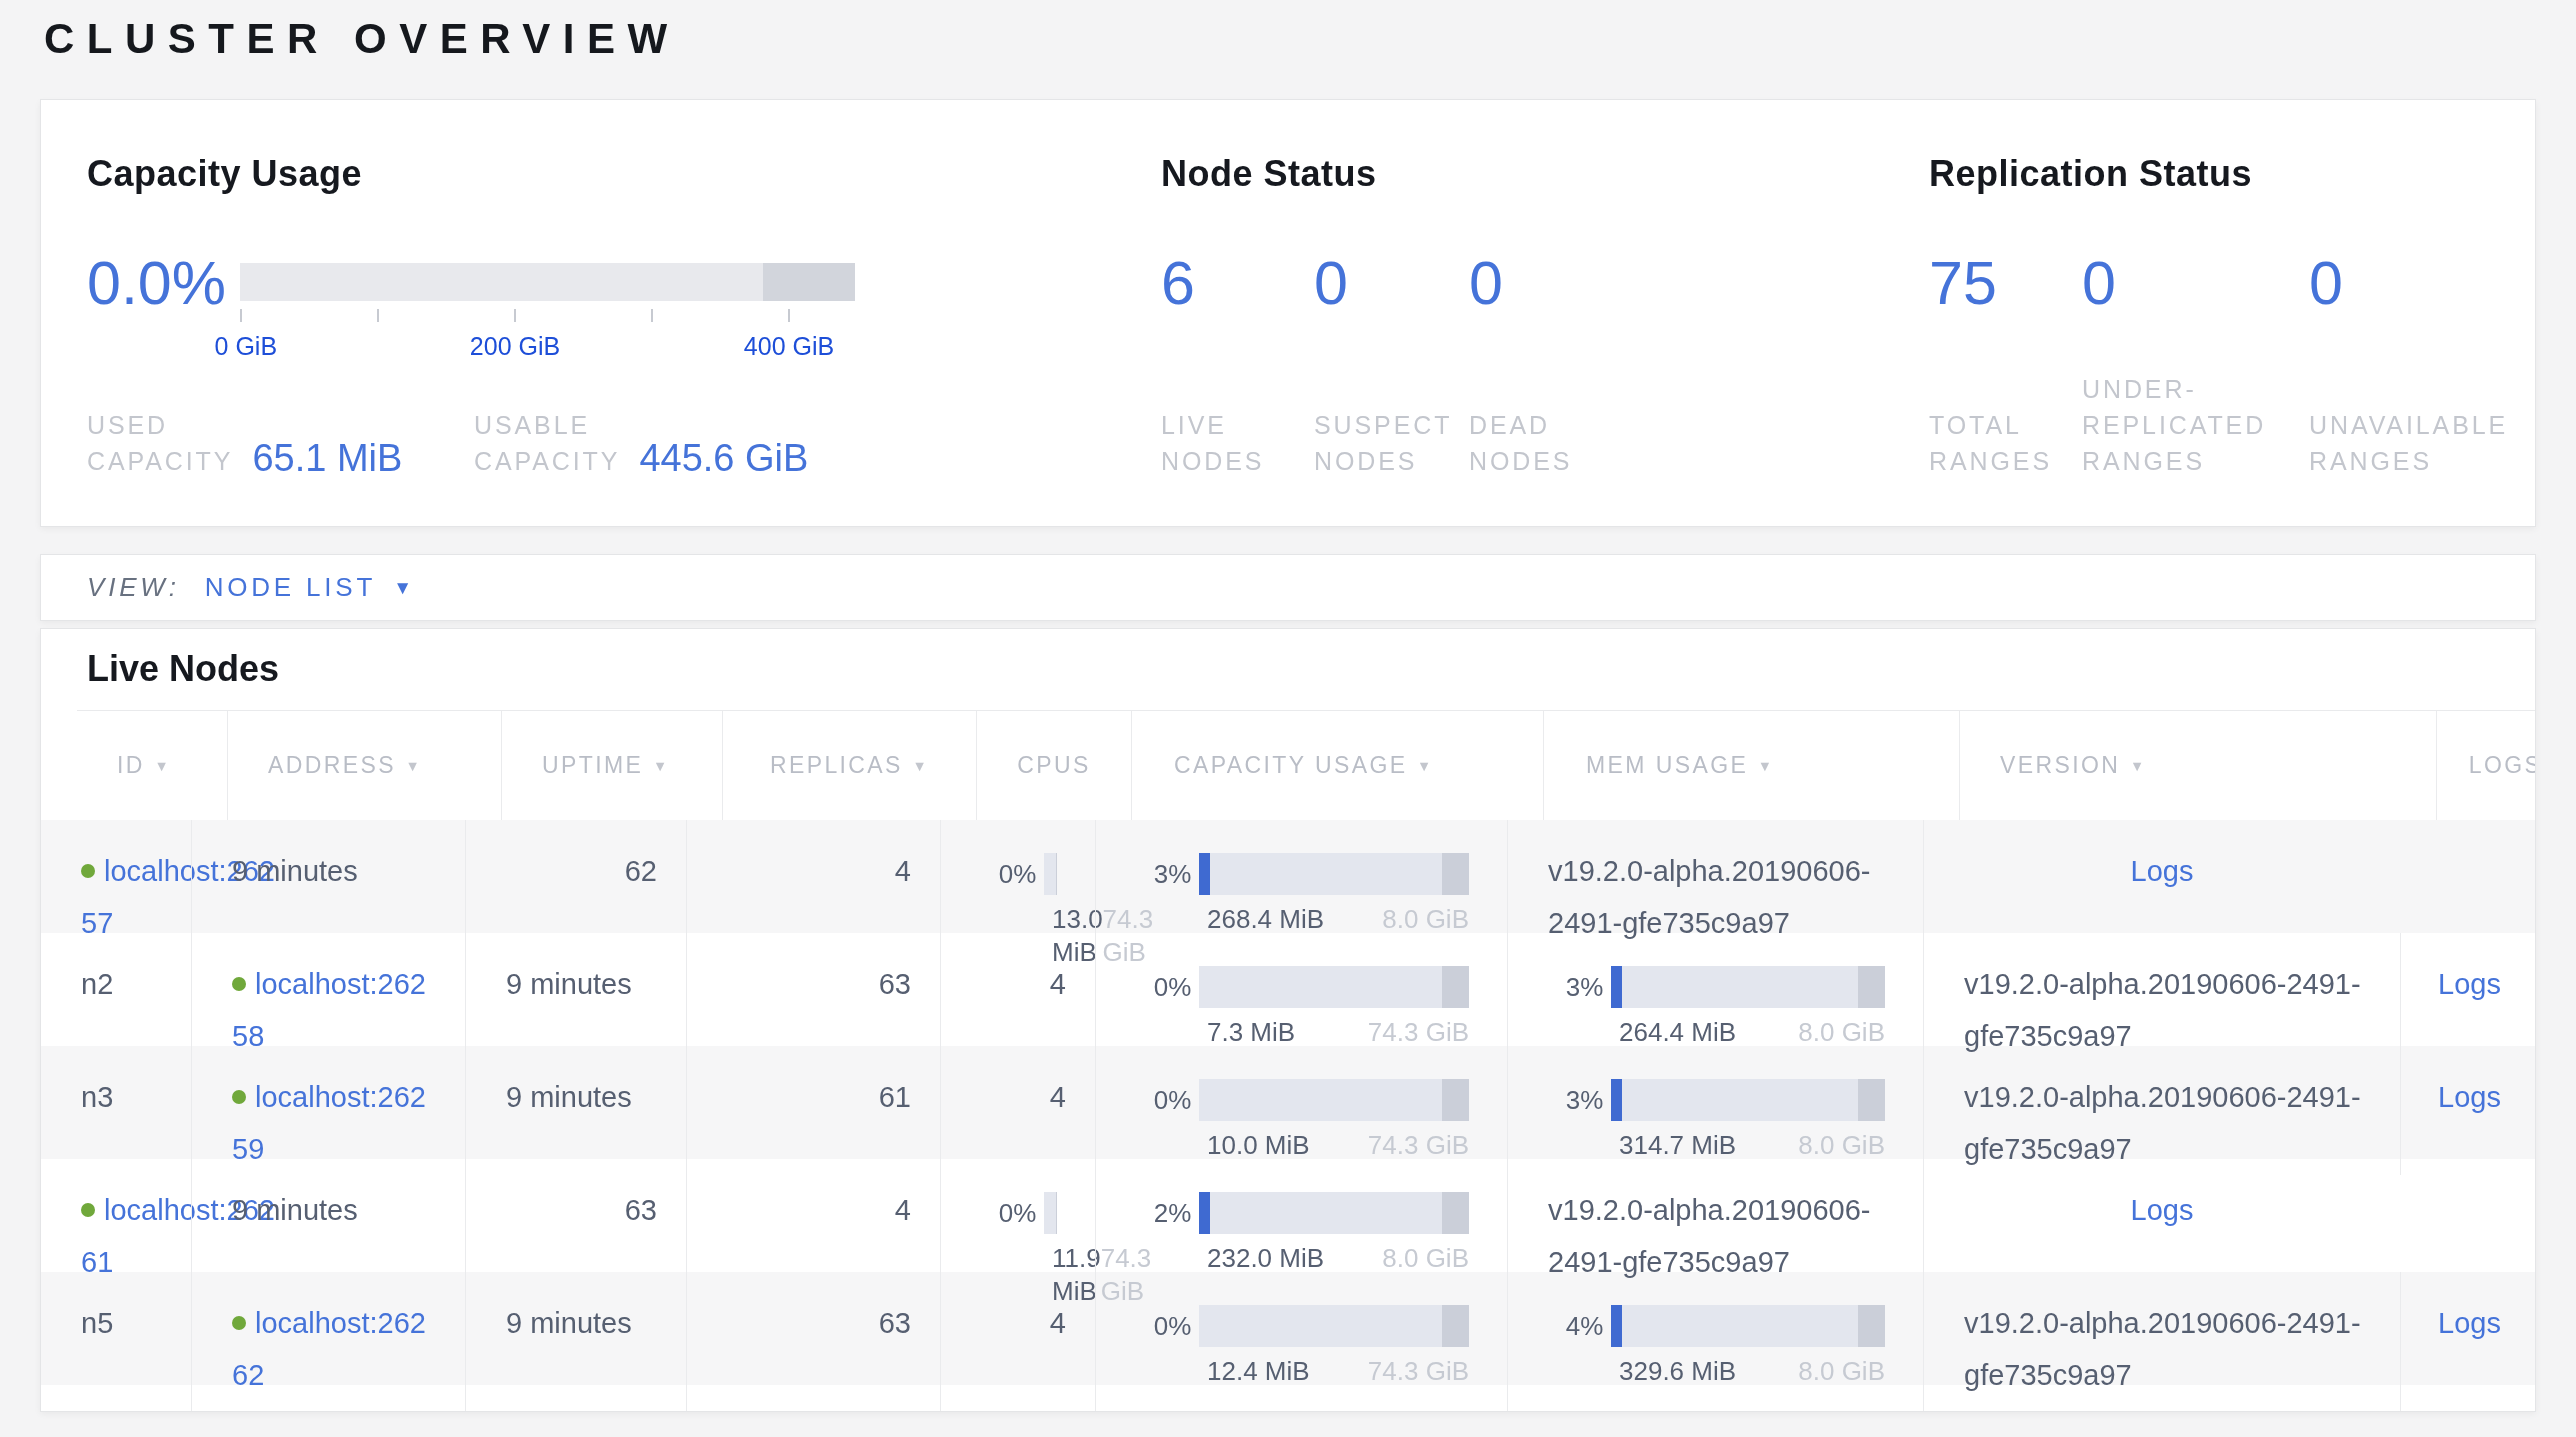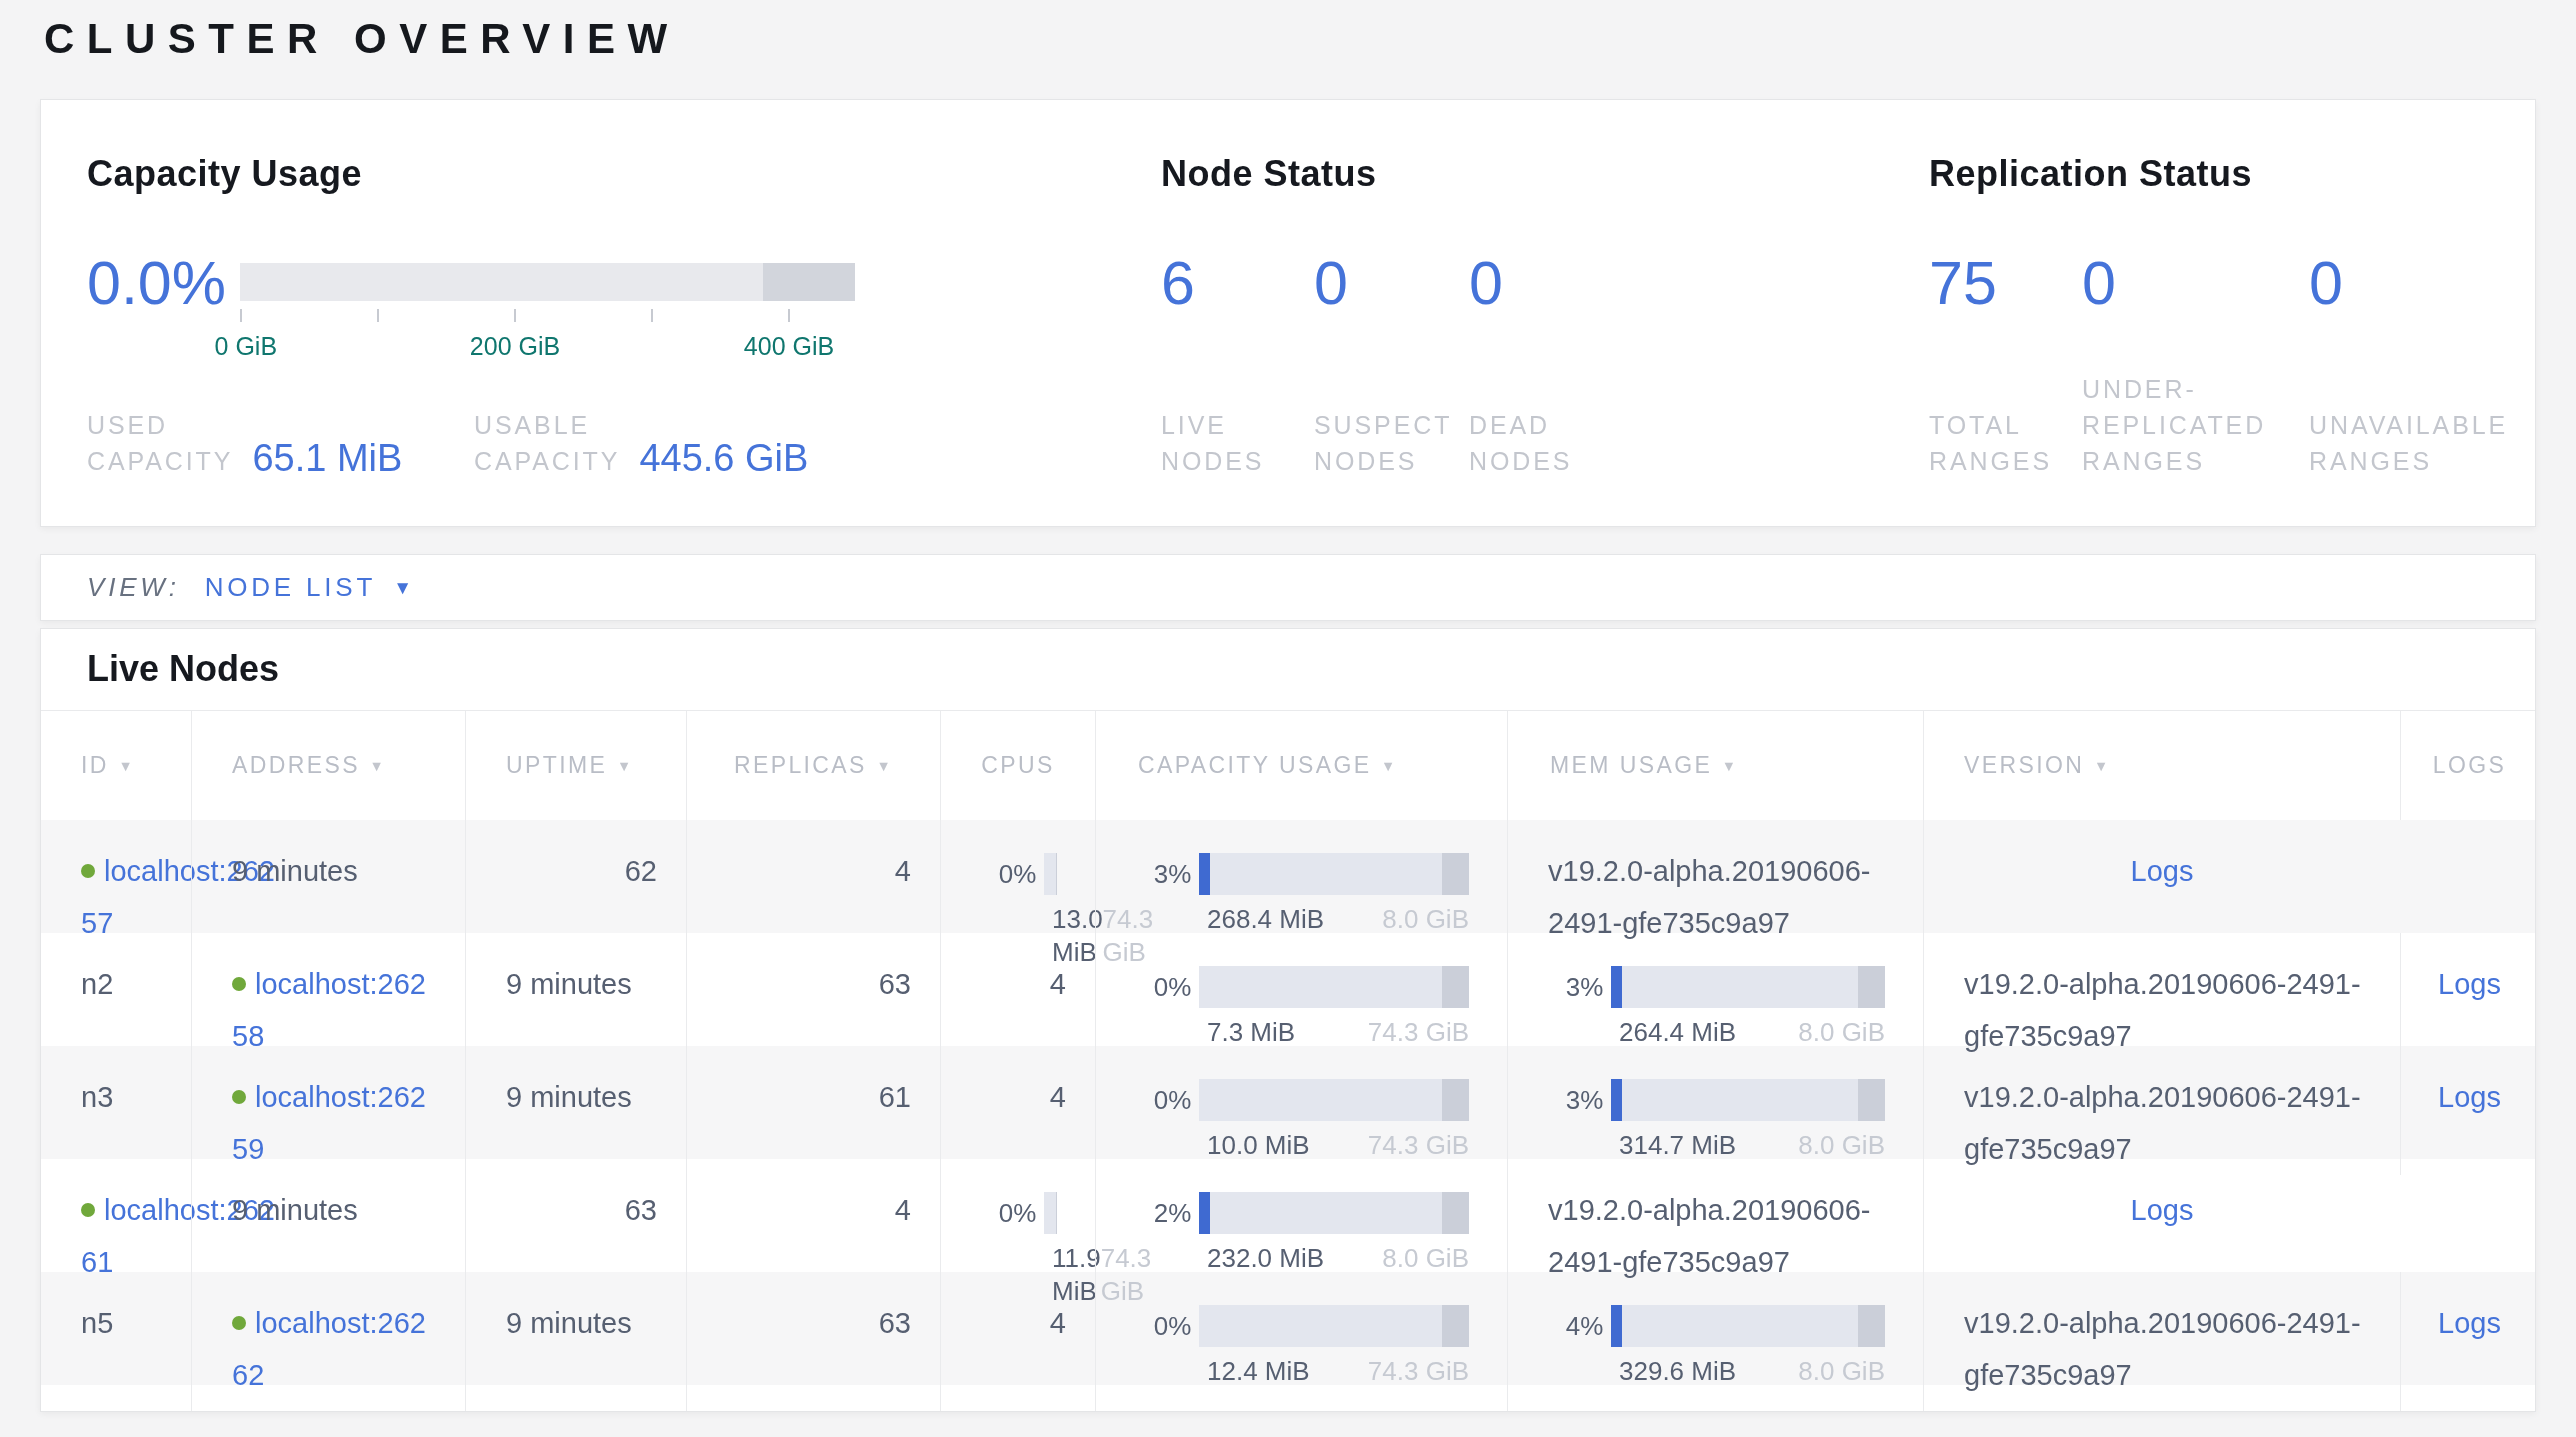--- a/index.html
+++ b/index.html
@@ -35,21 +35,21 @@
   .panel-capacity{left:46px;width:1035px;}
   .panel-nodes{left:1120px;width:738px;}
   .panel-repl{left:1888px;width:613px;}
   .panel-title{margin:0;font-size:36px;font-weight:600;color:var(--ink);letter-spacing:0.5px;}
   .gauge-pct{position:absolute;left:0;top:100px;font-size:61px;line-height:61px;color:var(--blue);}
   .gauge{position:absolute;left:153px;top:110px;width:615px;height:125px;}
   .gauge-track{position:relative;height:38px;background:#e8e9ed;overflow:hidden;}
   .gauge-reserved{position:absolute;right:0;top:0;height:100%;width:15%;background:#d2d5dc;}
   .gauge-fill{position:absolute;left:0;top:0;height:100%;background:var(--fill);}
   .tick{position:absolute;top:46px;width:1.9px;height:13.4px;background:#c7cad1;}
-  .tick-label{position:absolute;top:69px;font-size:25px;color:#0f766e;transform:translateX(-50%);white-space:nowrap;}
+  .tick-label{position:absolute;top:69px;font-size:25px;color:#1d4ed8;transform:translateX(-50%);white-space:nowrap;}
   .stat{position:absolute;bottom:0;display:flex;align-items:flex-end;}
   .stat-used{left:0;} .stat-usable{left:387px;}
   .stat-label{font-size:25px;line-height:36px;letter-spacing:2.9px;color:var(--faint);}
   .stat-value{font-size:38px;line-height:38px;color:var(--blue);margin-left:19px;position:relative;top:-1.9px;white-space:nowrap;}
   .numstat{position:absolute;top:0;height:100%;}
   .numstat-value{position:absolute;top:100px;font-size:61px;line-height:61px;color:var(--blue);}
   .numstat-label{position:absolute;bottom:0;font-size:25px;line-height:36px;letter-spacing:2.9px;color:var(--faint);white-space:nowrap;}
   .ns-0{left:0;} .ns-1{left:153px;} .ns-2{left:308px;}
   .rs-0{left:0;} .rs-1{left:153px;} .rs-2{left:380px;}
   
@@ -58,21 +58,21 @@
   .view-select{margin-left:25px;display:flex;align-items:center;cursor:pointer;}
   .view-selected{font-size:26px;letter-spacing:3.8px;color:var(--blue);}
   .view-caret{margin-left:17px;font-size:19px;color:var(--blue);line-height:1;}
   
   .table-card{top:628px;height:784px;overflow:hidden;}
   .table-title{position:absolute;top:19px;left:46px;margin:0;font-size:36px;font-weight:600;color:var(--ink);}
   .tbl{position:absolute;top:81px;left:0;width:100%;}
   .tr{display:grid;grid-template-columns:150px 274px 221px 254px 155px 412px 416px 477px 138px;}
   .th,.td{border-left:1.9px solid var(--border);min-width:0;}
   .tr > :first-child{border-left:none;}
-  .thead{height:110px;border-top:1.9px solid #e9eaec;}
+  .thead{height:110px;border-top:1.9px solid #e9eaec;margin-left:36px;}
   .th{display:flex;align-items:center;font-size:23px;letter-spacing:2.4px;color:#b9bdc6;white-space:nowrap;}
   .th.al{padding-left:40px;}
   .th.alw{padding-left:42px;}
   .th.ac{justify-content:center;}
   .sort-arrow{font-size:14.4px;margin-left:9.6px;color:#c3c6cd;}
   .data-row{height:113px;}
   .data-row.stripe{background:#f6f6f7;}
   .partial-row{height:27px;background:#fff;}
   .td{font-size:29px;color:var(--cell);padding-top:25px;line-height:52px;}
   .td-id,.td-addr,.td-uptime{padding-left:40px;}

